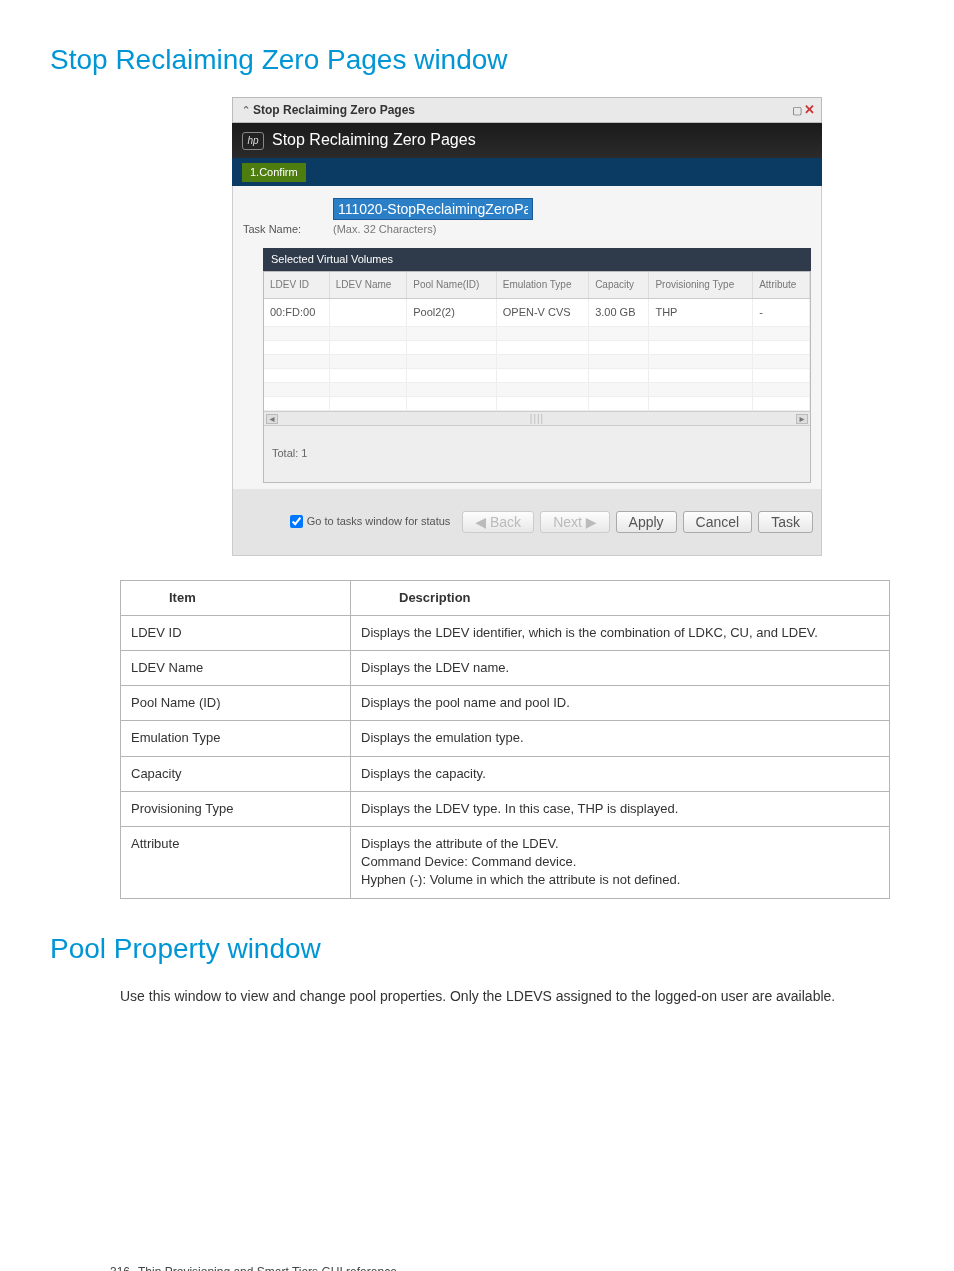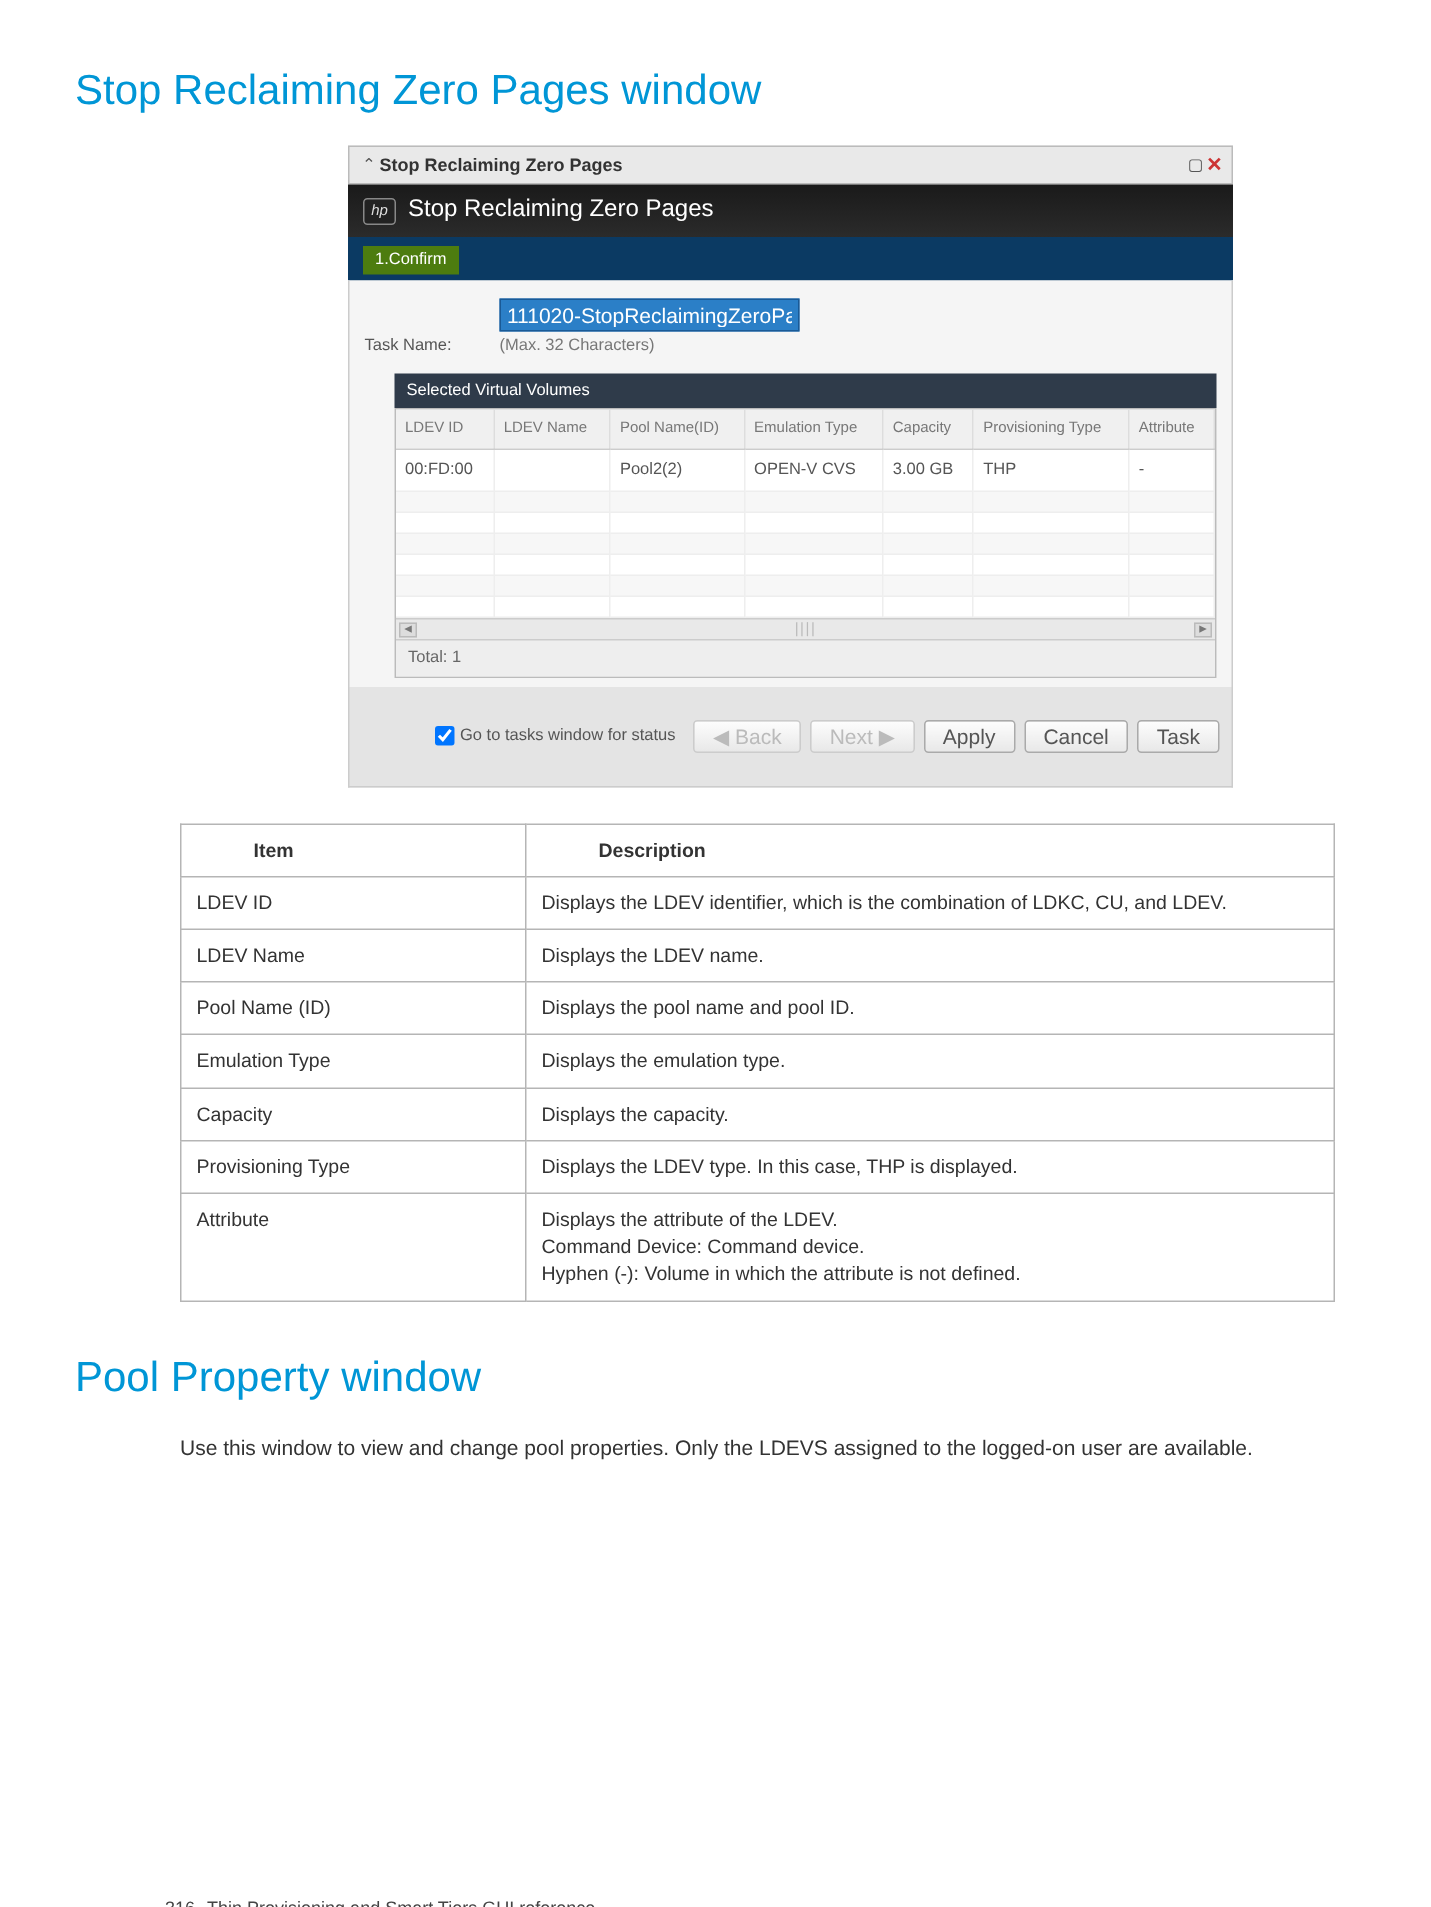--- a/index.html
+++ b/index.html
@@ -150,21 +150,21 @@
   .grid-scroll .handle { flex:1; text-align:center; color:#bbb; letter-spacing:1px; }
   .grid-scroll .arrow {
     width: 12px; height: 10px;
     background: #ddd;
     border: 1px solid #bbb;
     text-align: center;
     line-height: 8px;
   }
   .grid-total {
     background: #eee;
-    padding: 4px 8px;
+    padding: 20px 8px;
     font-size: 11px;
     color: #666;
     border-top: 1px solid #ccc;
   }
 
   .dlg-footer {
     background: #e4e4e4;
     border: 1px solid #ccc;
     border-top: none;
     padding: 22px 8px;

